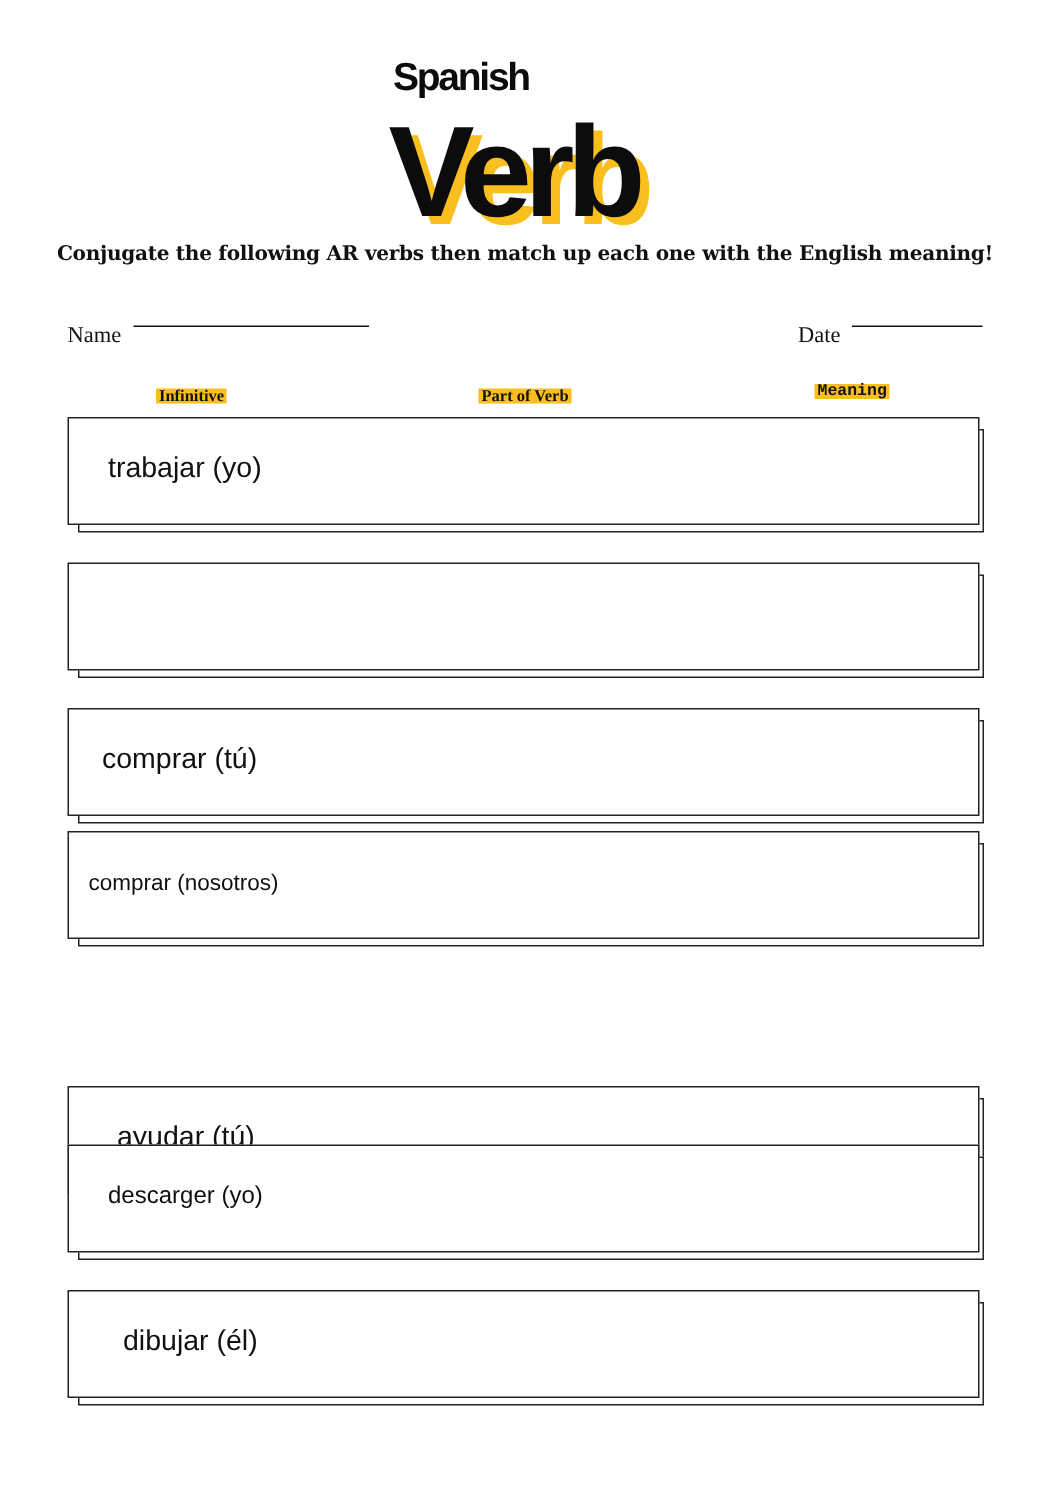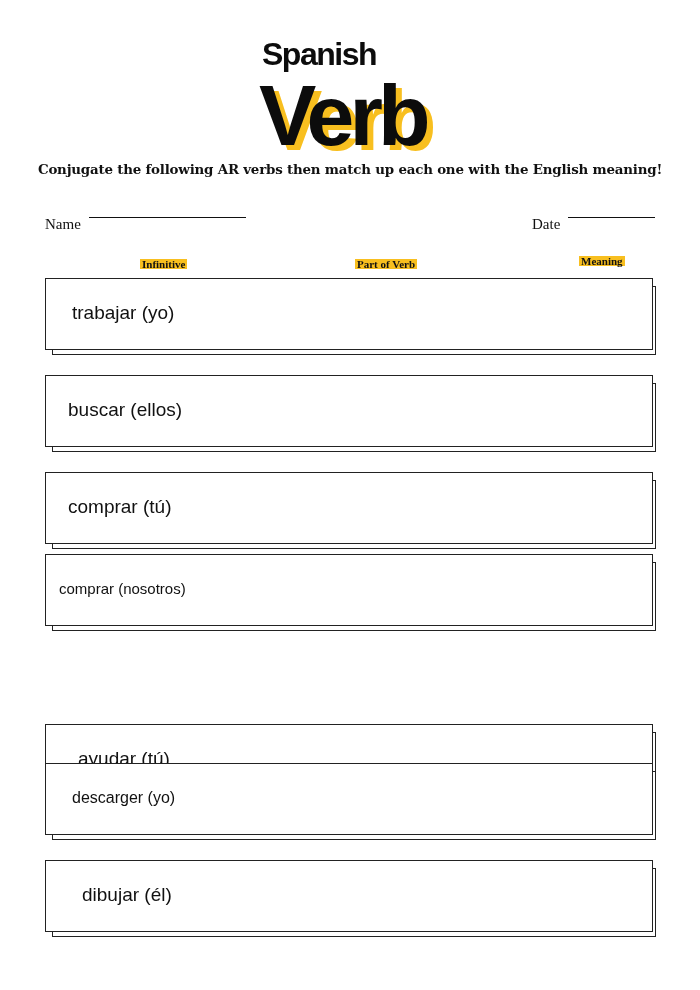--- a/index.html
+++ b/index.html
@@ -3,21 +3,21 @@
 <meta charset="utf-8">
 <style>
   html, body { margin: 0; padding: 0; }
   body {
     width: 700px; height: 990px; background: #ffffff; position: relative;
     overflow: hidden; color: #111;
   }
   .title-spanish {
     position: absolute; left: 262px; top: 38px;
     font-family: "Liberation Sans", sans-serif; font-weight: bold;
-    font-size: 32px; letter-spacing: -1.5px; color: #0c0c0c; line-height: 1;
+    font-size: 26px; letter-spacing: -1.5px; color: #0c0c0c; line-height: 1;
   }
   .title-verb {
     position: absolute; left: 259px; top: 72px;
     font-family: "Liberation Sans", sans-serif; font-weight: bold;
     font-size: 86px; letter-spacing: -5px; color: #0c0c0c; line-height: 1;
     text-shadow: 6px 5px 0 #f8bf1f;
   }
   .instructions {
     position: absolute; left: 0; width: 700px; top: 161px; text-align: center;
     font-family: "DejaVu Serif", serif; font-weight: bold; font-size: 13.4px;
@@ -28,21 +28,20 @@
     font-family: "Liberation Serif", serif; font-size: 15px; color: #111;
   }
   .field-line {
     position: absolute; top: 217px; height: 0; border-top: 1.3px solid #111;
   }
   .col-header {
     position: absolute; top: 257px;
     font-family: "Liberation Serif", serif; font-weight: bold; font-size: 11px;
     color: #111; background: #f8bf1f; padding: 0 2px; line-height: 10px;
     height: 10px;
-    margin-left: 36px;
   }
   .card { position: absolute; left: 45px; width: 664px; height: 72px; }
   .card-shadow {
     position: absolute; left: 7px; top: 8px; width: 604px; height: 69px;
     border: 1.5px solid #222; background: #fff; box-sizing: border-box;
   }
   .card-front {
     position: absolute; left: 0; top: 0; width: 608px; height: 72px;
     border: 1.5px solid #222; background: #fff; box-sizing: border-box;
   }
@@ -61,32 +60,31 @@
   <div class="instructions">Conjugate the following AR verbs then match up each one with the English meaning!</div>
 
   <div class="field-label" style="left:45px;">Name</div>
   <div class="field-line" style="left:89px; width:157px;"></div>
 
   <div class="field-label" style="left:532px;">Date</div>
   <div class="field-line" style="left:568px; width:87px;"></div>
 
   <div class="col-header" style="left:104px; top:259px;">Infinitive</div>
   <div class="col-header" style="left:319px; top:259px;">Part of Verb</div>
-  <div class="col-header" style="left:543px; top:256px;">Meaning</div>
+  <div class="col-header" style="left:543px; top:256px;font-family:Liberation Mono, monospace;">Meaning</div>
 
   <div class="card" style="top:278px;">
     <div class="card-shadow"></div>
     <div class="card-front"></div>
     <div class="card-text" style="left:27px; font-size:19px;">trabajar (yo)</div>
   </div>
 
   <div class="card" style="top:375px;">
     <div class="card-shadow"></div>
     <div class="card-front"></div>
-    <div class="card-text" style="left:23px; font-size:19px;">buscar (ellos)</div>
   </div>
 
   <div class="card" style="top:472px;">
     <div class="card-shadow"></div>
     <div class="card-front"></div>
     <div class="card-text" style="left:23px; font-size:19px;">comprar (tú)</div>
   </div>
 
   <div class="card" style="top:554px;">
     <div class="card-shadow"></div>

